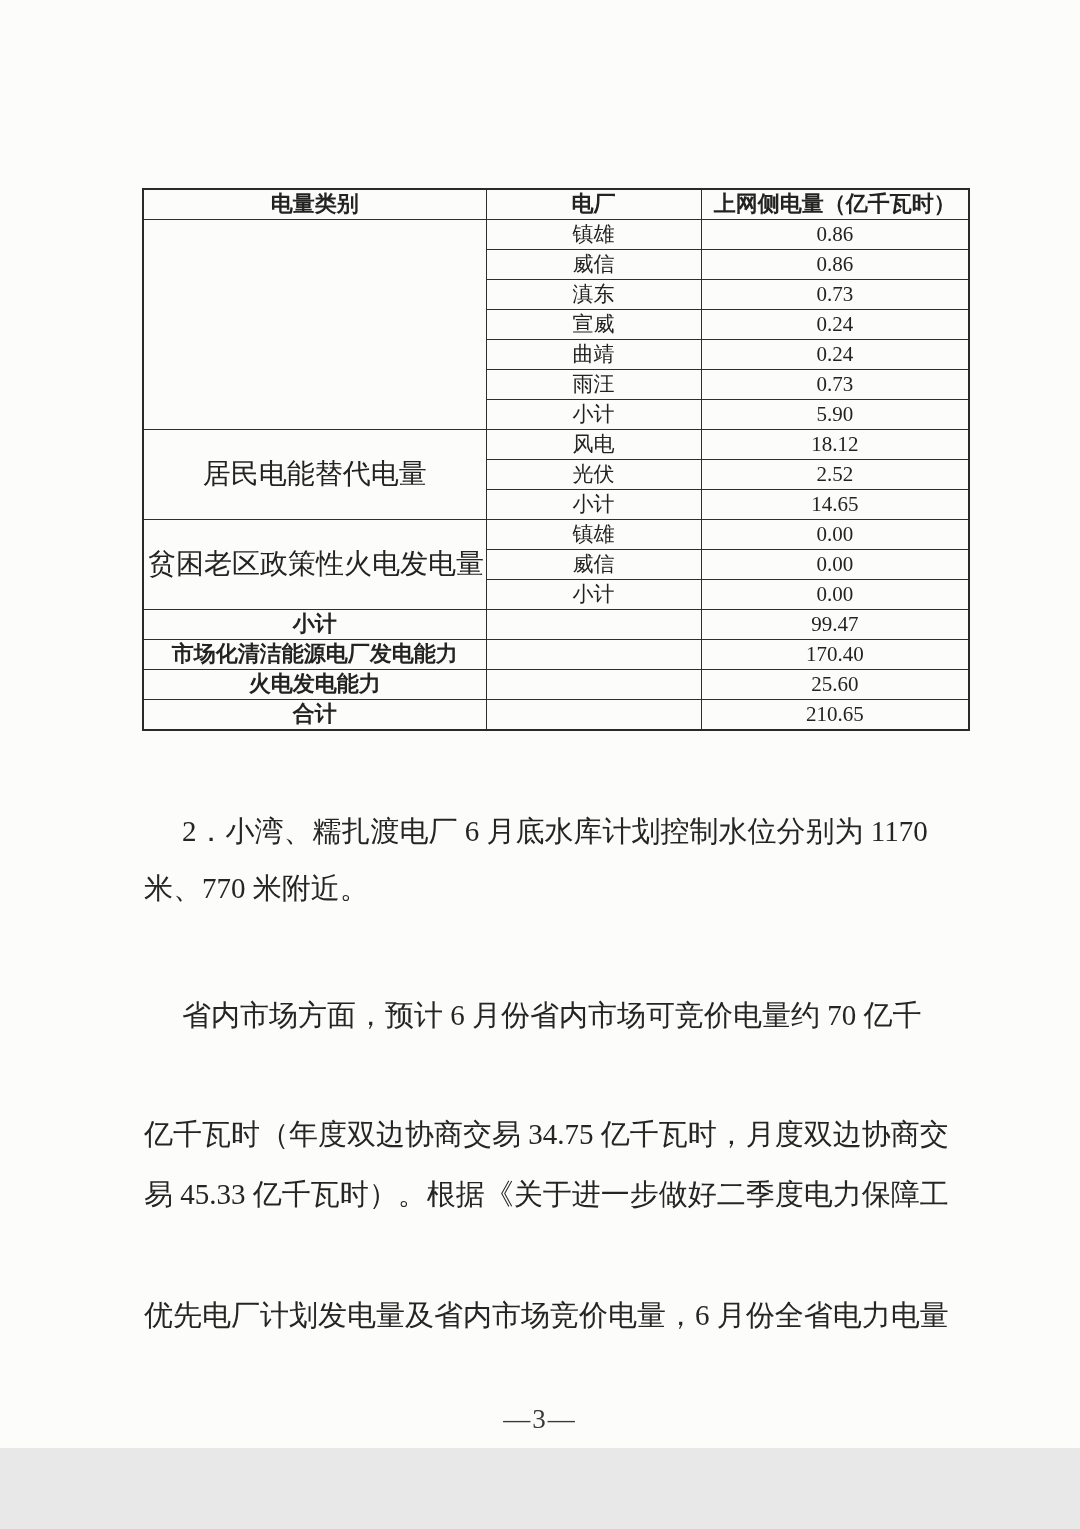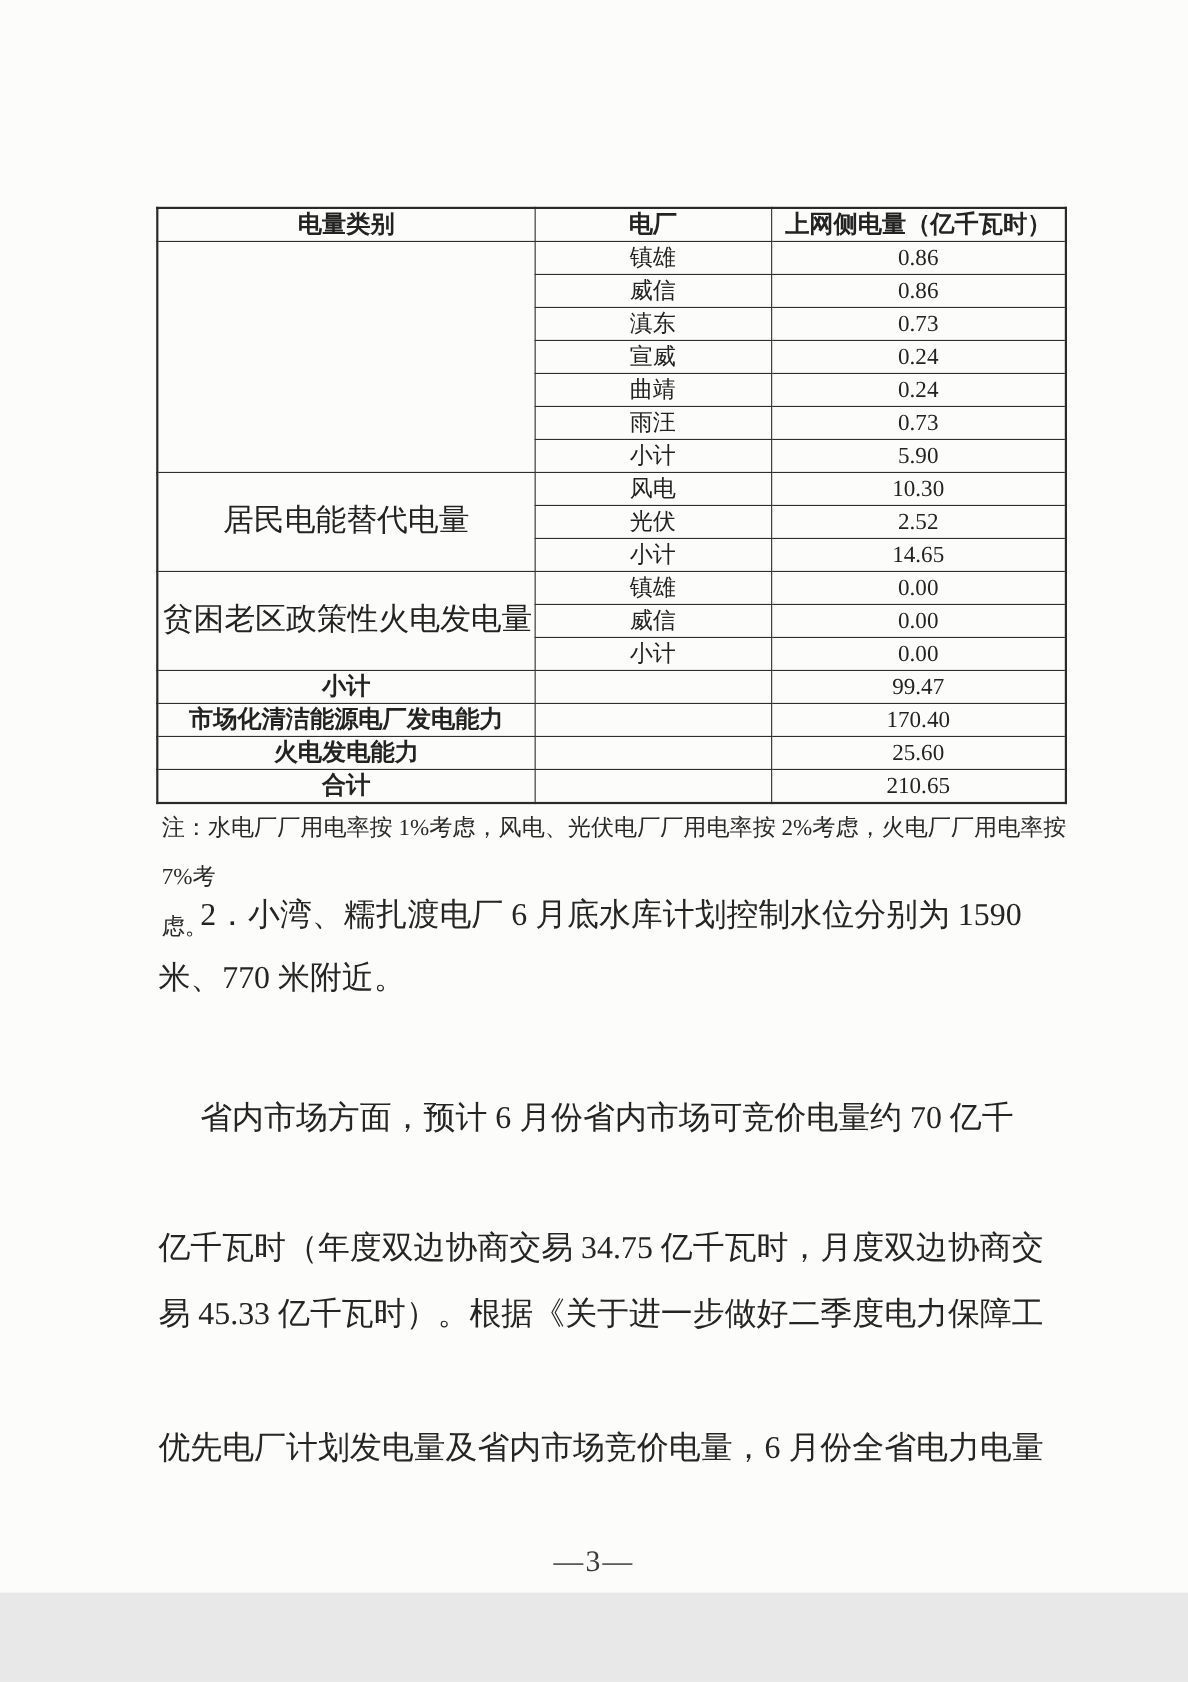--- a/index.html
+++ b/index.html
@@ -119,21 +119,21 @@
         <td>0.73</td>
       </tr>
       <tr>
         <td>小计</td>
         <td>5.90</td>
       </tr>
 
       <tr>
         <td class="cat" rowspan="3">居民电能替代电量</td>
         <td>风电</td>
-        <td>10.30</td>
+        <td>18.12</td>
       </tr>
       <tr>
         <td>光伏</td>
         <td>2.52</td>
       </tr>
       <tr>
         <td>小计</td>
         <td>14.65</td>
       </tr>
 
@@ -167,26 +167,22 @@
         <td>25.60</td>
       </tr>
       <tr>
         <td class="sum-label">合计</td>
         <td></td>
         <td class="bold-val">210.65</td>
       </tr>
     </tbody>
   </table>
 
-  <div id="table-note">
-    <div>注：水电厂厂用电率按 1%考虑，风电、光伏电厂厂用电率按 2%考虑，火电厂厂用电率按 7%考</div>
-    <div>虑。</div>
-  </div>
-
-  <div class="bodyline indent" style="top:812px;">2．小湾、糯扎渡电厂 6 月底水库计划控制水位分别为 1590</div>
+
+  <div class="bodyline indent" style="top:812px;">2．小湾、糯扎渡电厂 6 月底水库计划控制水位分别为 1170</div>
   <div class="bodyline" style="top:869px;">米、770 米附近。</div>
 
 
   <div class="bodyline indent" style="top:996px;">省内市场方面，预计 6 月份省内市场可竞价电量约 70 亿千</div>
   <div class="bodyline" style="top:1115px;">亿千瓦时（年度双边协商交易 34.75 亿千瓦时，月度双边协商交</div>
   <div class="bodyline" style="top:1175px;">易 45.33 亿千瓦时）。根据《关于进一步做好二季度电力保障工</div>
   <div class="bodyline" style="top:1296px;">优先电厂计划发电量及省内市场竞价电量，6 月份全省电力电量</div>
 
   <div id="page-number">—3—</div>
 

